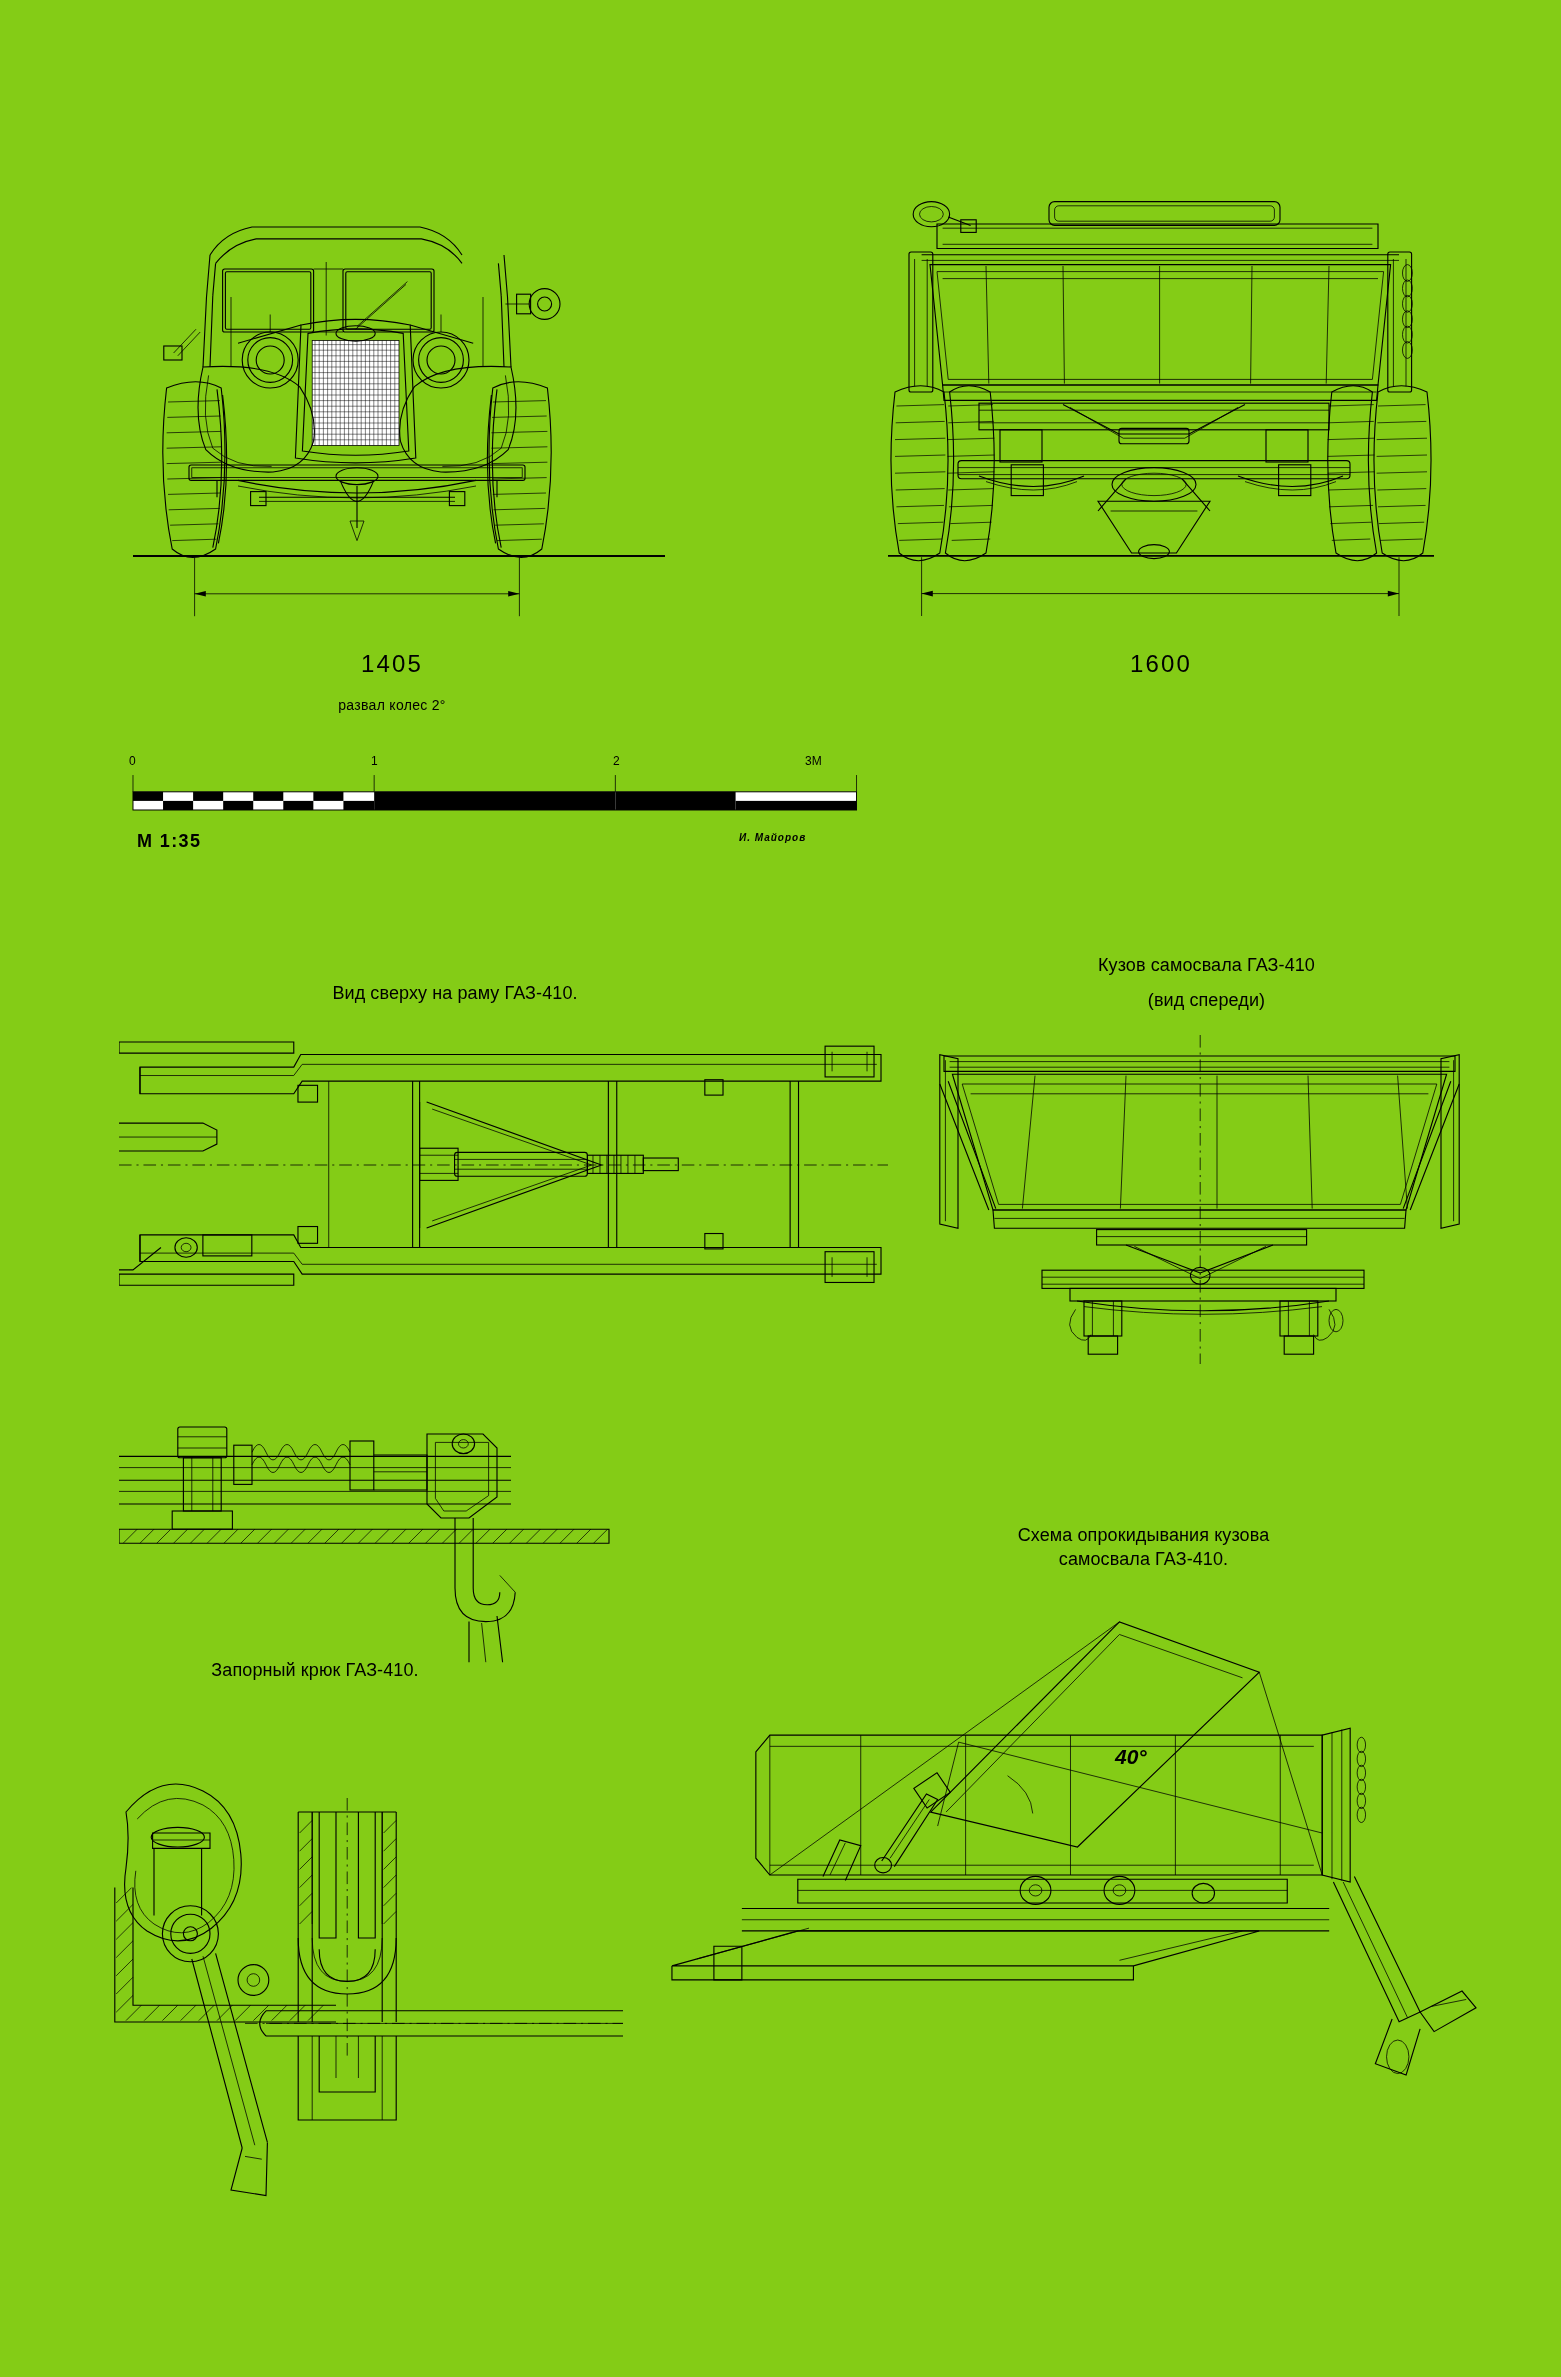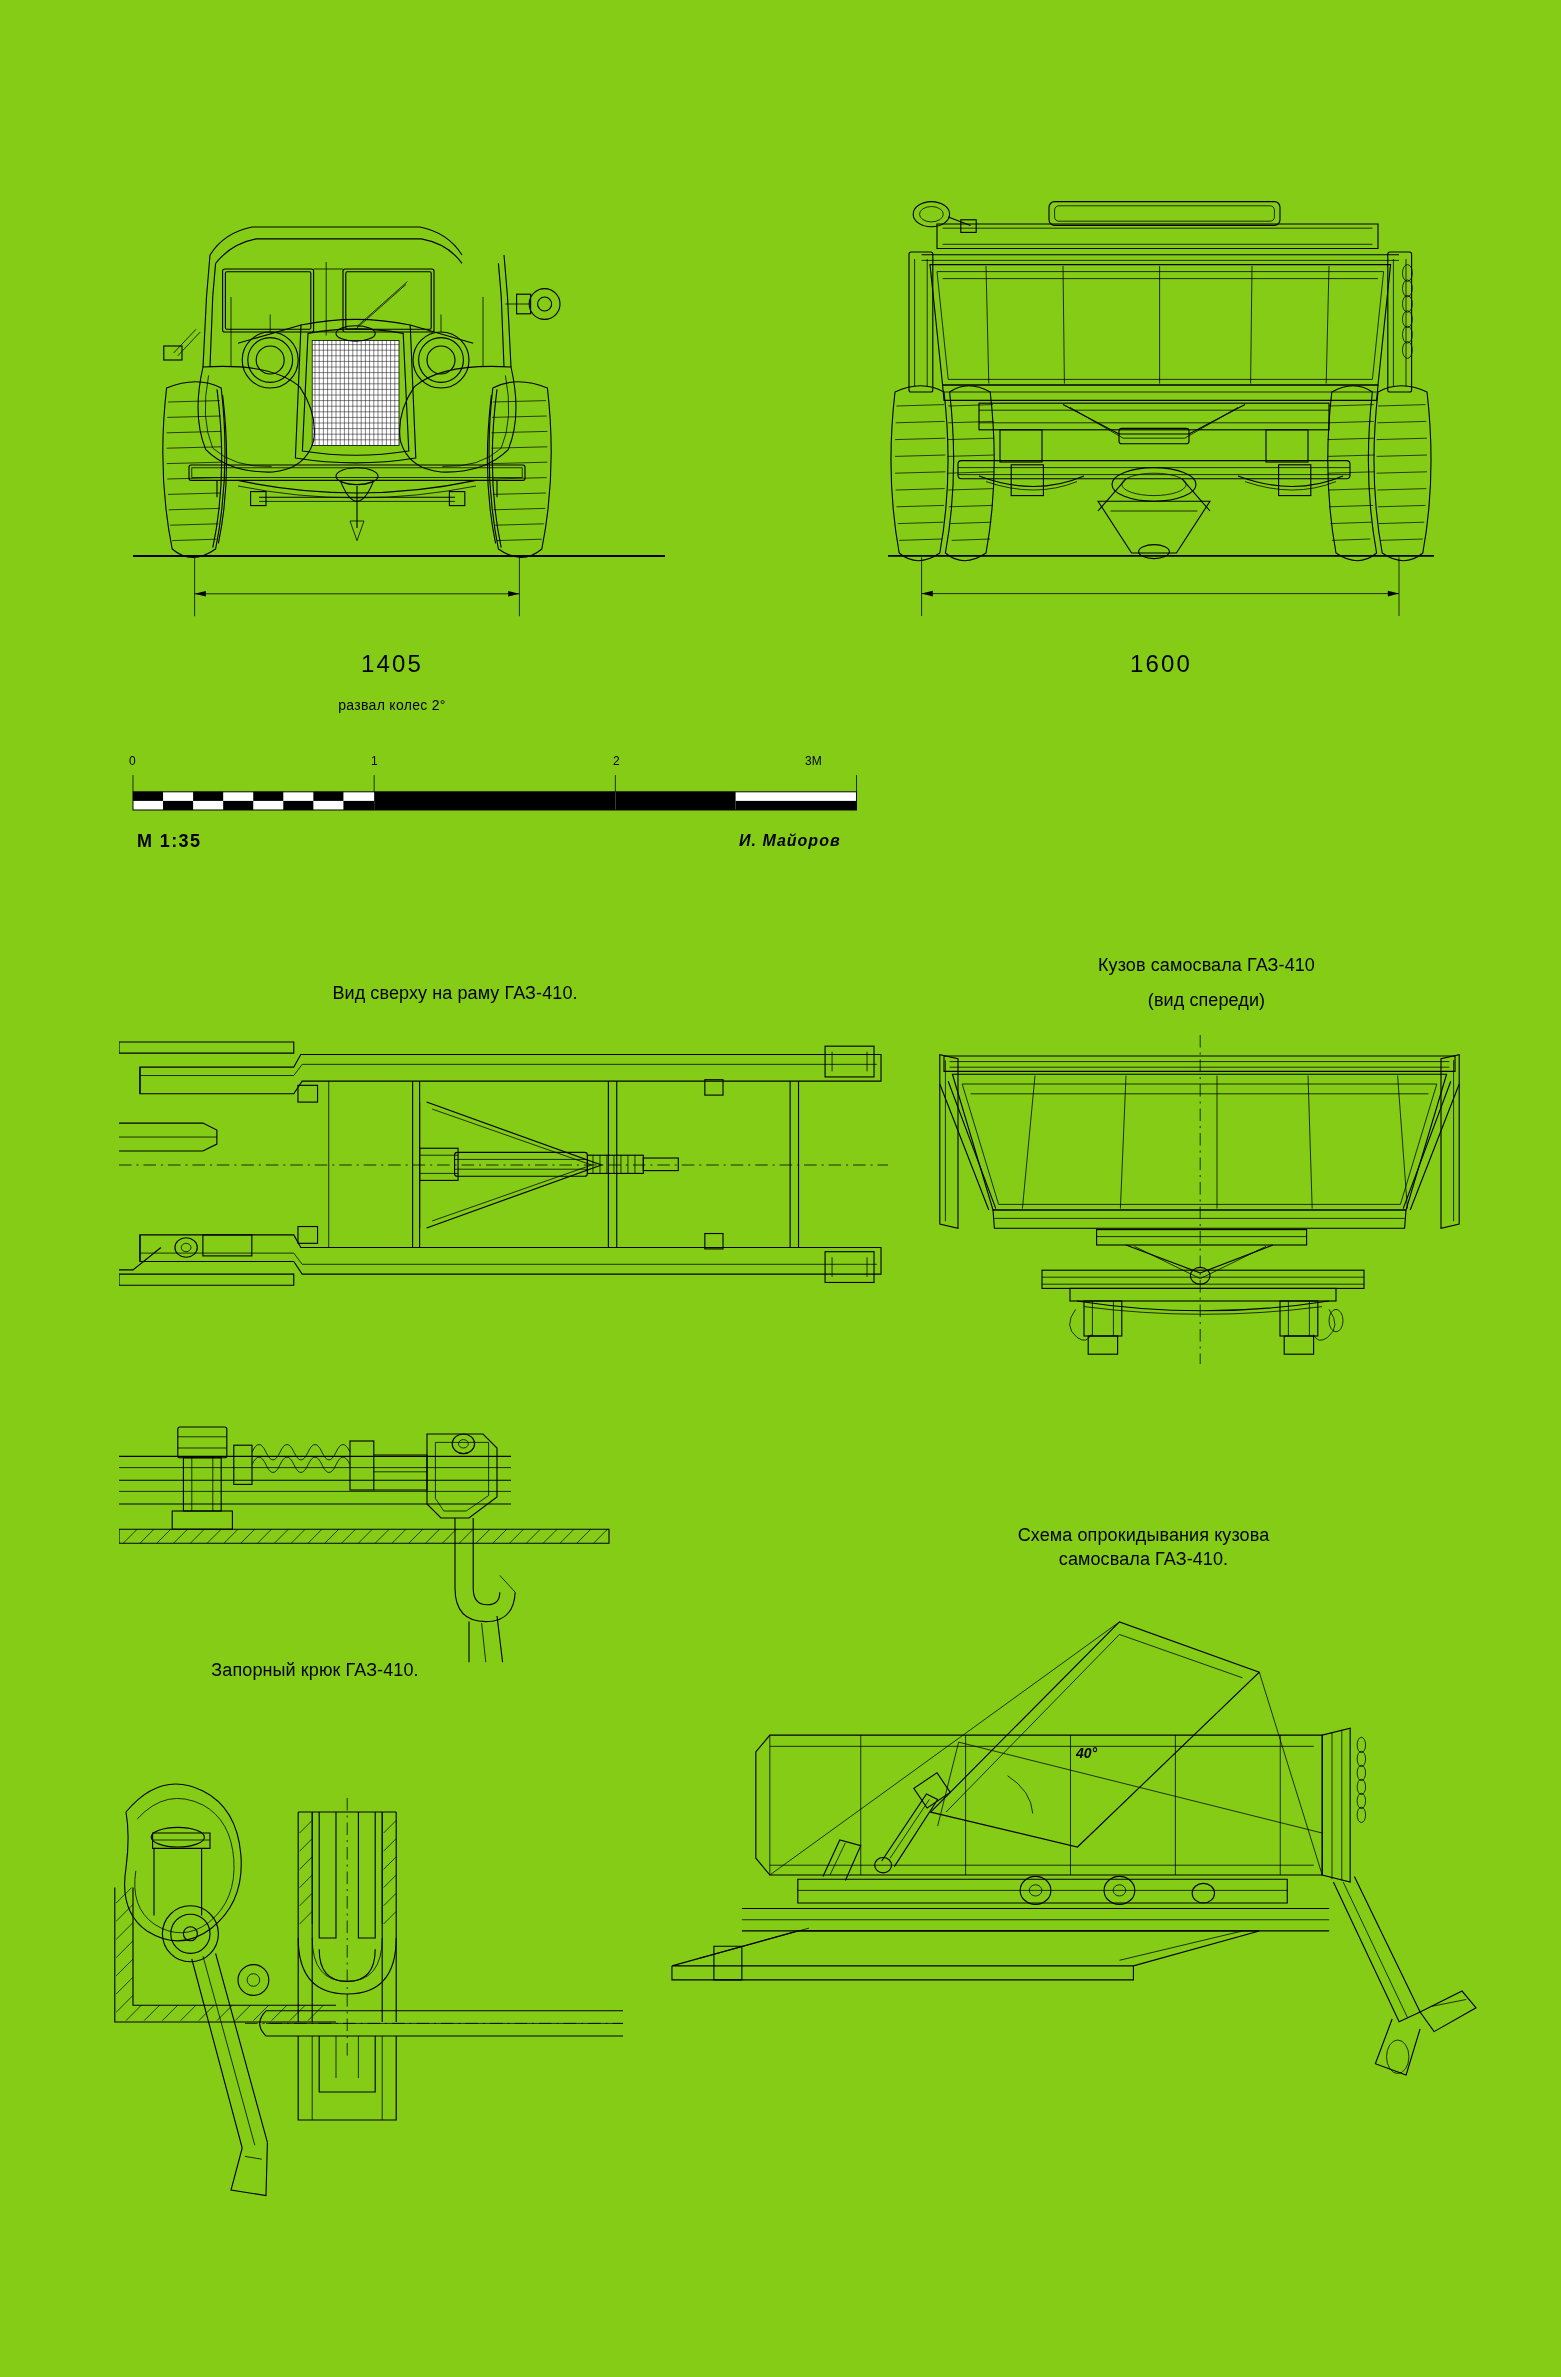--- a/index.html
+++ b/index.html
@@ -56,32 +56,33 @@
     letter-spacing: 1.4px;
     color: #000;
   }
   .scale-num {
     position: absolute;
     font-size: 12px;
     color: #000;
   }
   .author {
     position: absolute;
-    font-size: 16px;
+    font-size: 10px;
     font-style: italic;
     font-weight: bold;
     letter-spacing: 1px;
     color: #000;
   }
   .angle-label {
     position: absolute;
-    font-size: 14px;
+    font-size: 21px;
     font-weight: bold;
     font-style: italic;
     color: #000;
+    margin-left: 39px;
   }
   svg { display: block; }
   .ln { fill: none; stroke: #000; stroke-width: 1.6; }
   .ln-thin { fill: none; stroke: #000; stroke-width: 1.1; }
   .ln-thick { fill: none; stroke: #000; stroke-width: 2.6; }
   .hatch { fill: none; stroke: #000; stroke-width: 1; }
   .dash { fill: none; stroke: #000; stroke-width: 1.1; stroke-dasharray: 18 7 3 7; }
   .fillblack { fill: #000; }
 </style>
 </head>

